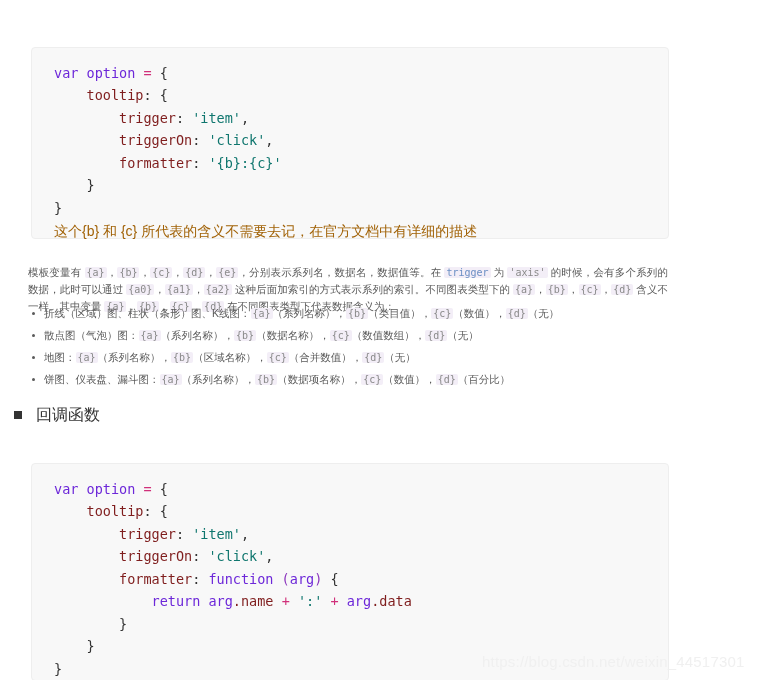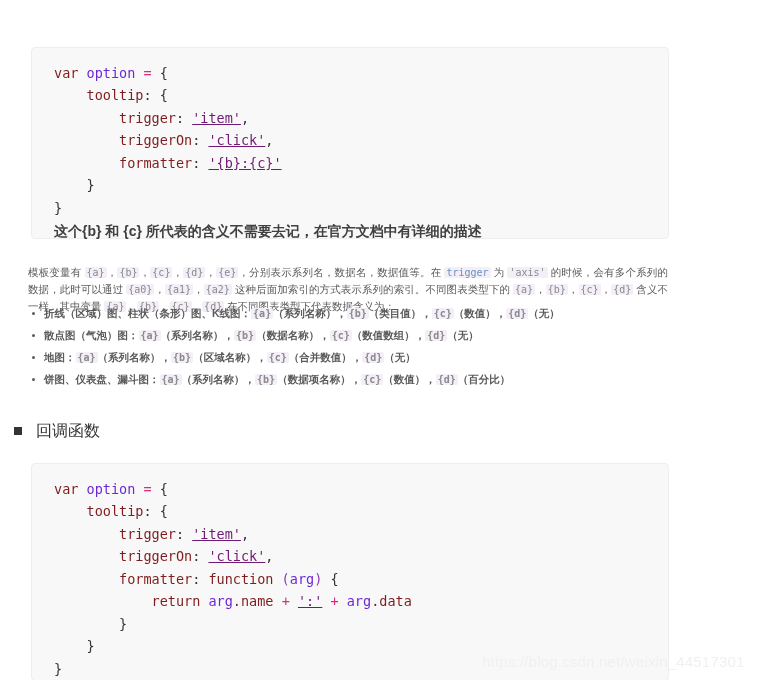--- a/index.html
+++ b/index.html
@@ -44,36 +44,35 @@
     height: 192px;
   }
   #code-block-2 {
     left: 31px;
     top: 449px;
     width: 638px;
     height: 218px;
   }
   .code-line { display: block; min-height: 22.5px; }
 
-  .tok-kw   { color: #7f1d1d; text-align: center; }      
+  .tok-kw   { color: #6d28d9; text-align: center; }      
   .tok-var  { color: #6d28d9; }      
   .tok-op   { color: #d0307a; }      
-  .tok-str  { color: #701a75; text-decoration: underline; }      
+  .tok-str  { color: #0f766e; }      
   .tok-plain{ color: #7f1d1d; }
   .tok-punc { color: #333333; }
   .tok-paren{ color: #8b35bd; }
 
   .code-note {
     display: block;
     font-family: "Liberation Sans", "DejaVu Sans", sans-serif;
     font-size: 14px;
     line-height: 24px;
-    color: #404040;
+    color: #a16207;
     white-space: pre-wrap;
-    font-weight: bold;
   }
 
   
   .paragraph {
     position: absolute;
     left: 28px;
     top: 253px;
     width: 640px;
     font-size: 10.5px;
     line-height: 16px;
@@ -92,21 +91,20 @@
 
   
   .bullet-list {
     position: absolute;
     left: 28px;
     top: 306px;
     width: 650px;
     margin: 0;
     padding: 0;
     list-style: none;
-    font-weight: bold;
   }
   .bullet-list li {
     position: relative;
     padding-left: 16px;
     font-size: 10.5px;
     line-height: 15px;
     color: #5a5a5a;
     margin-bottom: 7px;
     white-space: nowrap;
   }
@@ -118,21 +116,21 @@
     width: 3px;
     height: 3px;
     border-radius: 50%;
     background: #5a5a5a;
   }
 
   
   .section-heading {
     position: absolute;
     left: 14px;
-    top: 420px;
+    top: 404px;
     display: flex;
     align-items: center;
   }
   .sq-bullet {
     width: 8px;
     height: 8px;
     background: #333333;
     margin-right: 14px;
     flex: 0 0 auto;
   }

